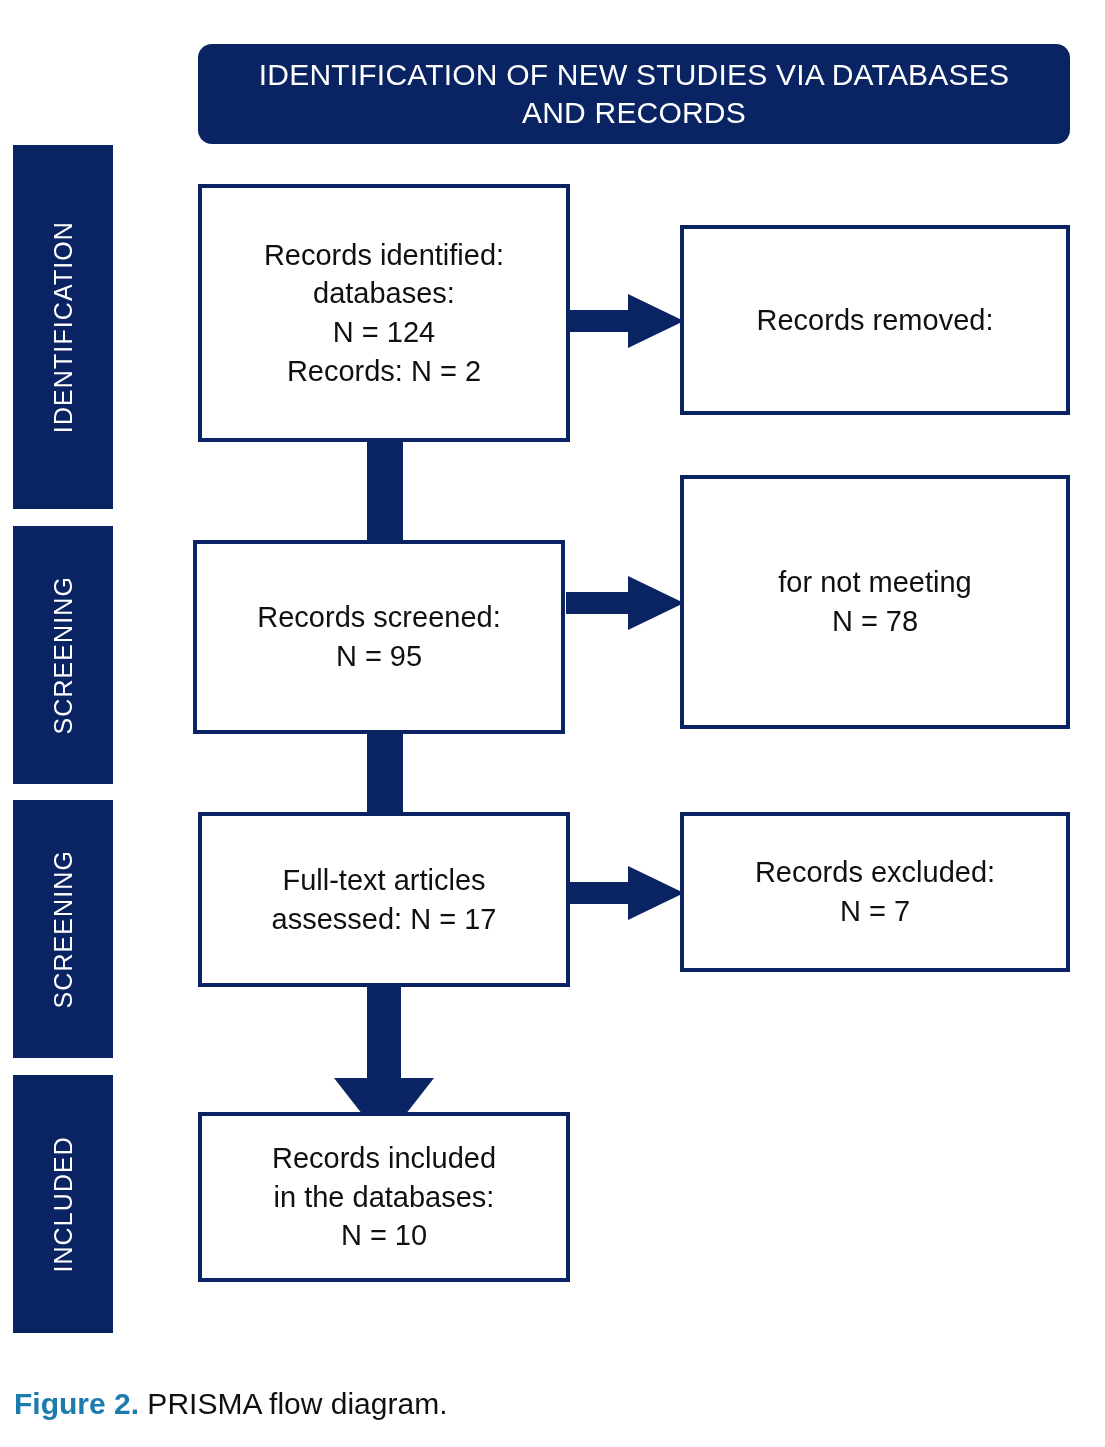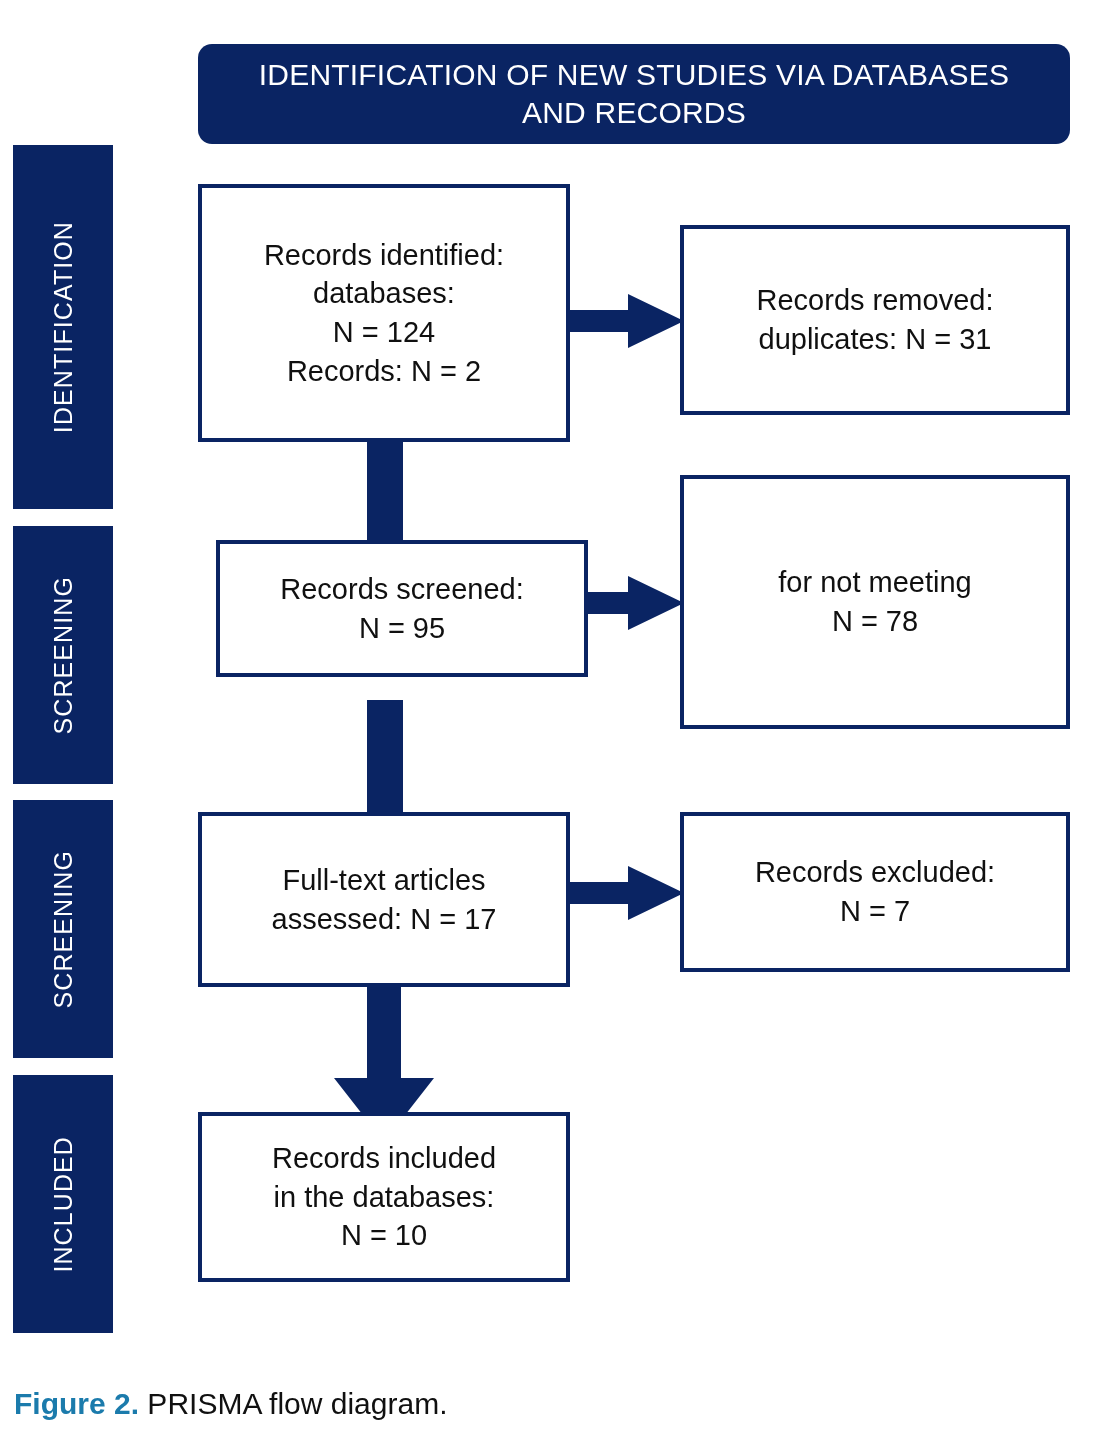--- a/index.html
+++ b/index.html
@@ -162,24 +162,23 @@
 
   <div class="flow-box" style="left:198px;top:184px;width:372px;height:258px;">
     <div class="flow-box-line">Records identified:</div>
     <div class="flow-box-line">databases:</div>
     <div class="flow-box-line">N = 124</div>
     <div class="flow-box-line">Records: N = 2</div>
   </div>
 
   <div class="flow-box" style="left:680px;top:225px;width:390px;height:190px;">
     <div class="flow-box-line">Records removed:</div>
-    <div class="flow-box-line">duplicates: N = 31</div>
-  </div>
-
-  <div class="flow-box" style="left:216px;top:540px;width:372px;height:137px;">
+  </div>
+
+  <div class="flow-box" style="left:193px;top:540px;width:372px;height:194px;">
     <div class="flow-box-line">Records screened:</div>
     <div class="flow-box-line">N = 95</div>
   </div>
 
   <div class="flow-box" style="left:680px;top:475px;width:390px;height:254px;">
     <div class="flow-box-line">for not meeting</div>
     <div class="flow-box-line">N = 78</div>
   </div>
 
   <div class="flow-box" style="left:198px;top:812px;width:372px;height:175px;">

